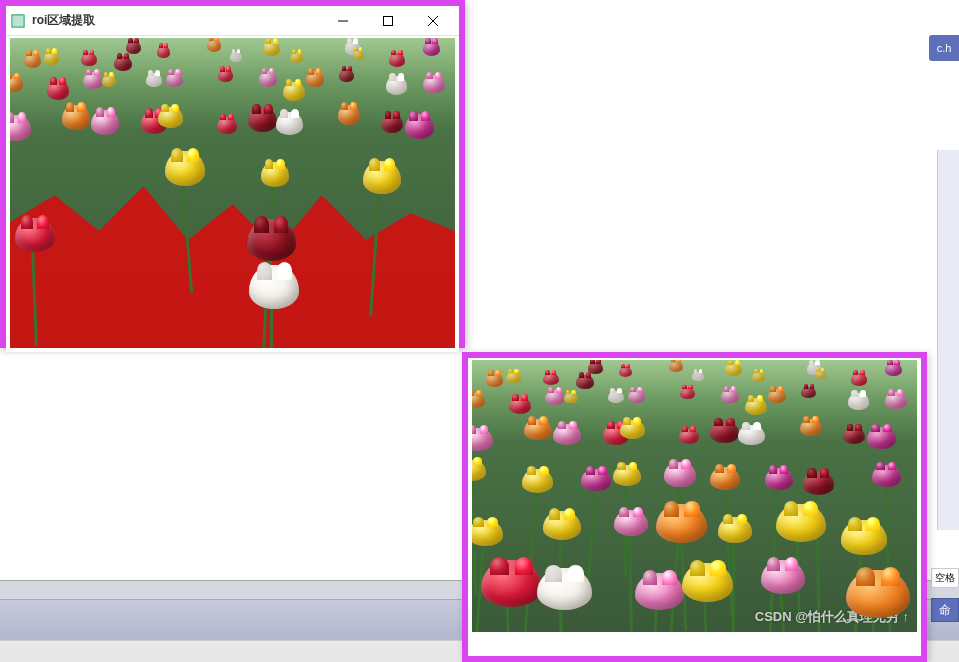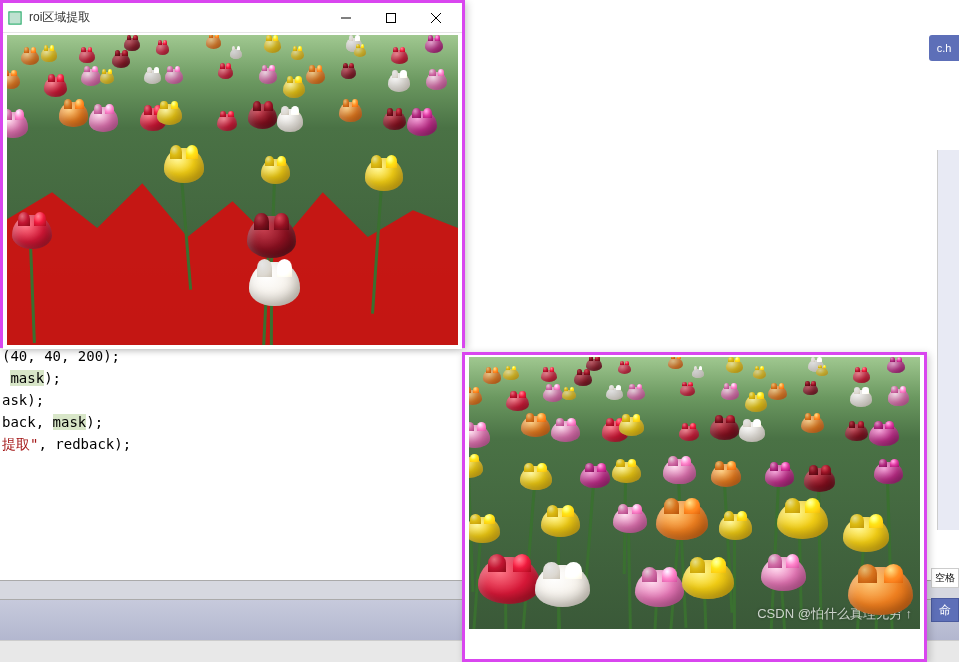--- a/index.html
+++ b/index.html
@@ -117,22 +117,23 @@
       color: #fff;
       font-size: 12px;
       display: flex;
       align-items: center;
       justify-content: center;
     }
     
     .img-window {
       position: absolute;
       background: #fff;
-      border: 3px solid #d946ef;
+      border: 6px solid #d946ef;
       box-shadow: 2px 2px 8px rgba(0,0,0,0.2);
+      font-weight: bold;
     }
     
     .titlebar {
       height: 30px;
       background: #fff;
       display: flex;
       align-items: center;
       padding: 0 4px;
       border-bottom: 1px solid #e5e5e5;
     }
@@ -250,27 +251,20 @@
       font-size: 13px;
       font-family: "Microsoft YaHei", sans-serif;
       text-shadow: 0 0 3px rgba(0,0,0,0.4);
     }
   </style>
 </head>
 <body>
 
 <div class="ide-background">
 
-  <div class="code-area">
-    <div class="code-line"><span>(40, 40, 200);</span></div>
-    <div class="code-line"><span> </span><span class="code-hl">mask</span><span>);</span></div>
-    <div class="code-line"><span>ask);</span></div>
-    <div class="code-line"><span>back, </span><span class="code-hl">mask</span><span>);</span></div>
-    <div class="code-line"><span class="code-str">提取"</span><span>, redback);</span></div>
-  </div>
 
   <div class="ide-bottom-bars">
     <div class="ide-bar1"></div>
     <div class="ide-bar2"></div>
     <div class="ide-bar3"></div>
   </div>
 
   <div class="ide-side-tab">
     <span>c.h</span>
   </div>

